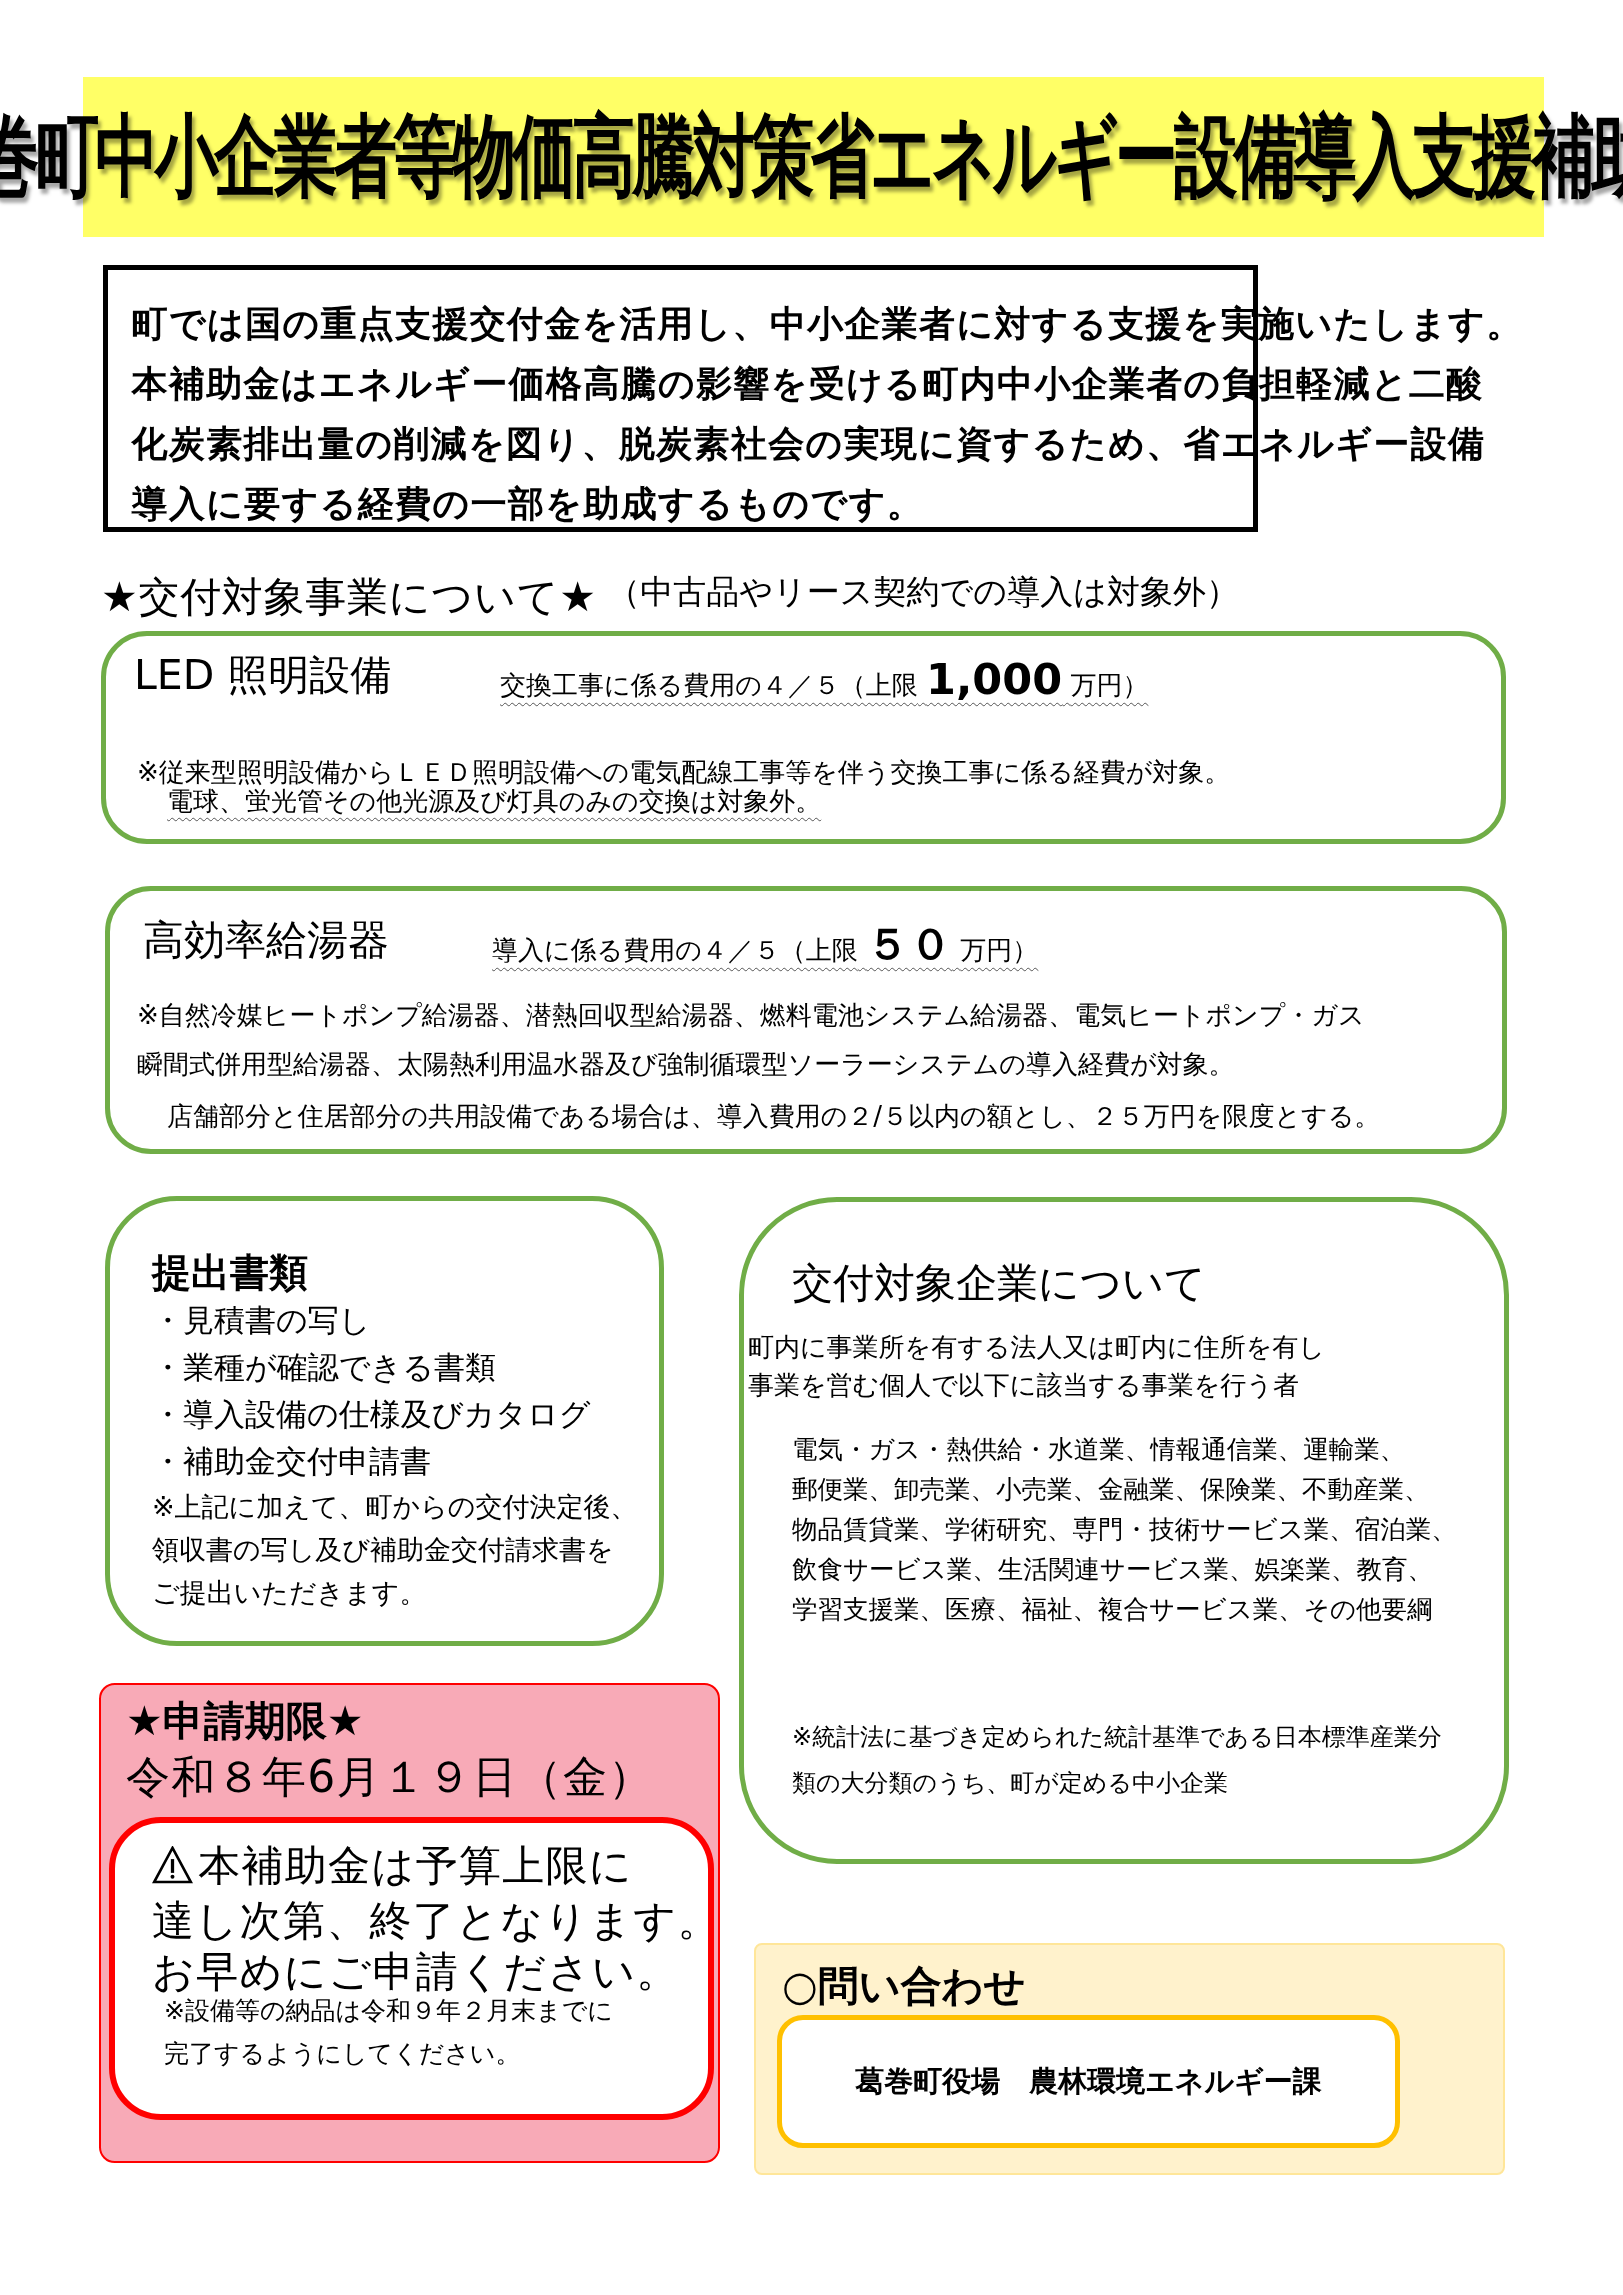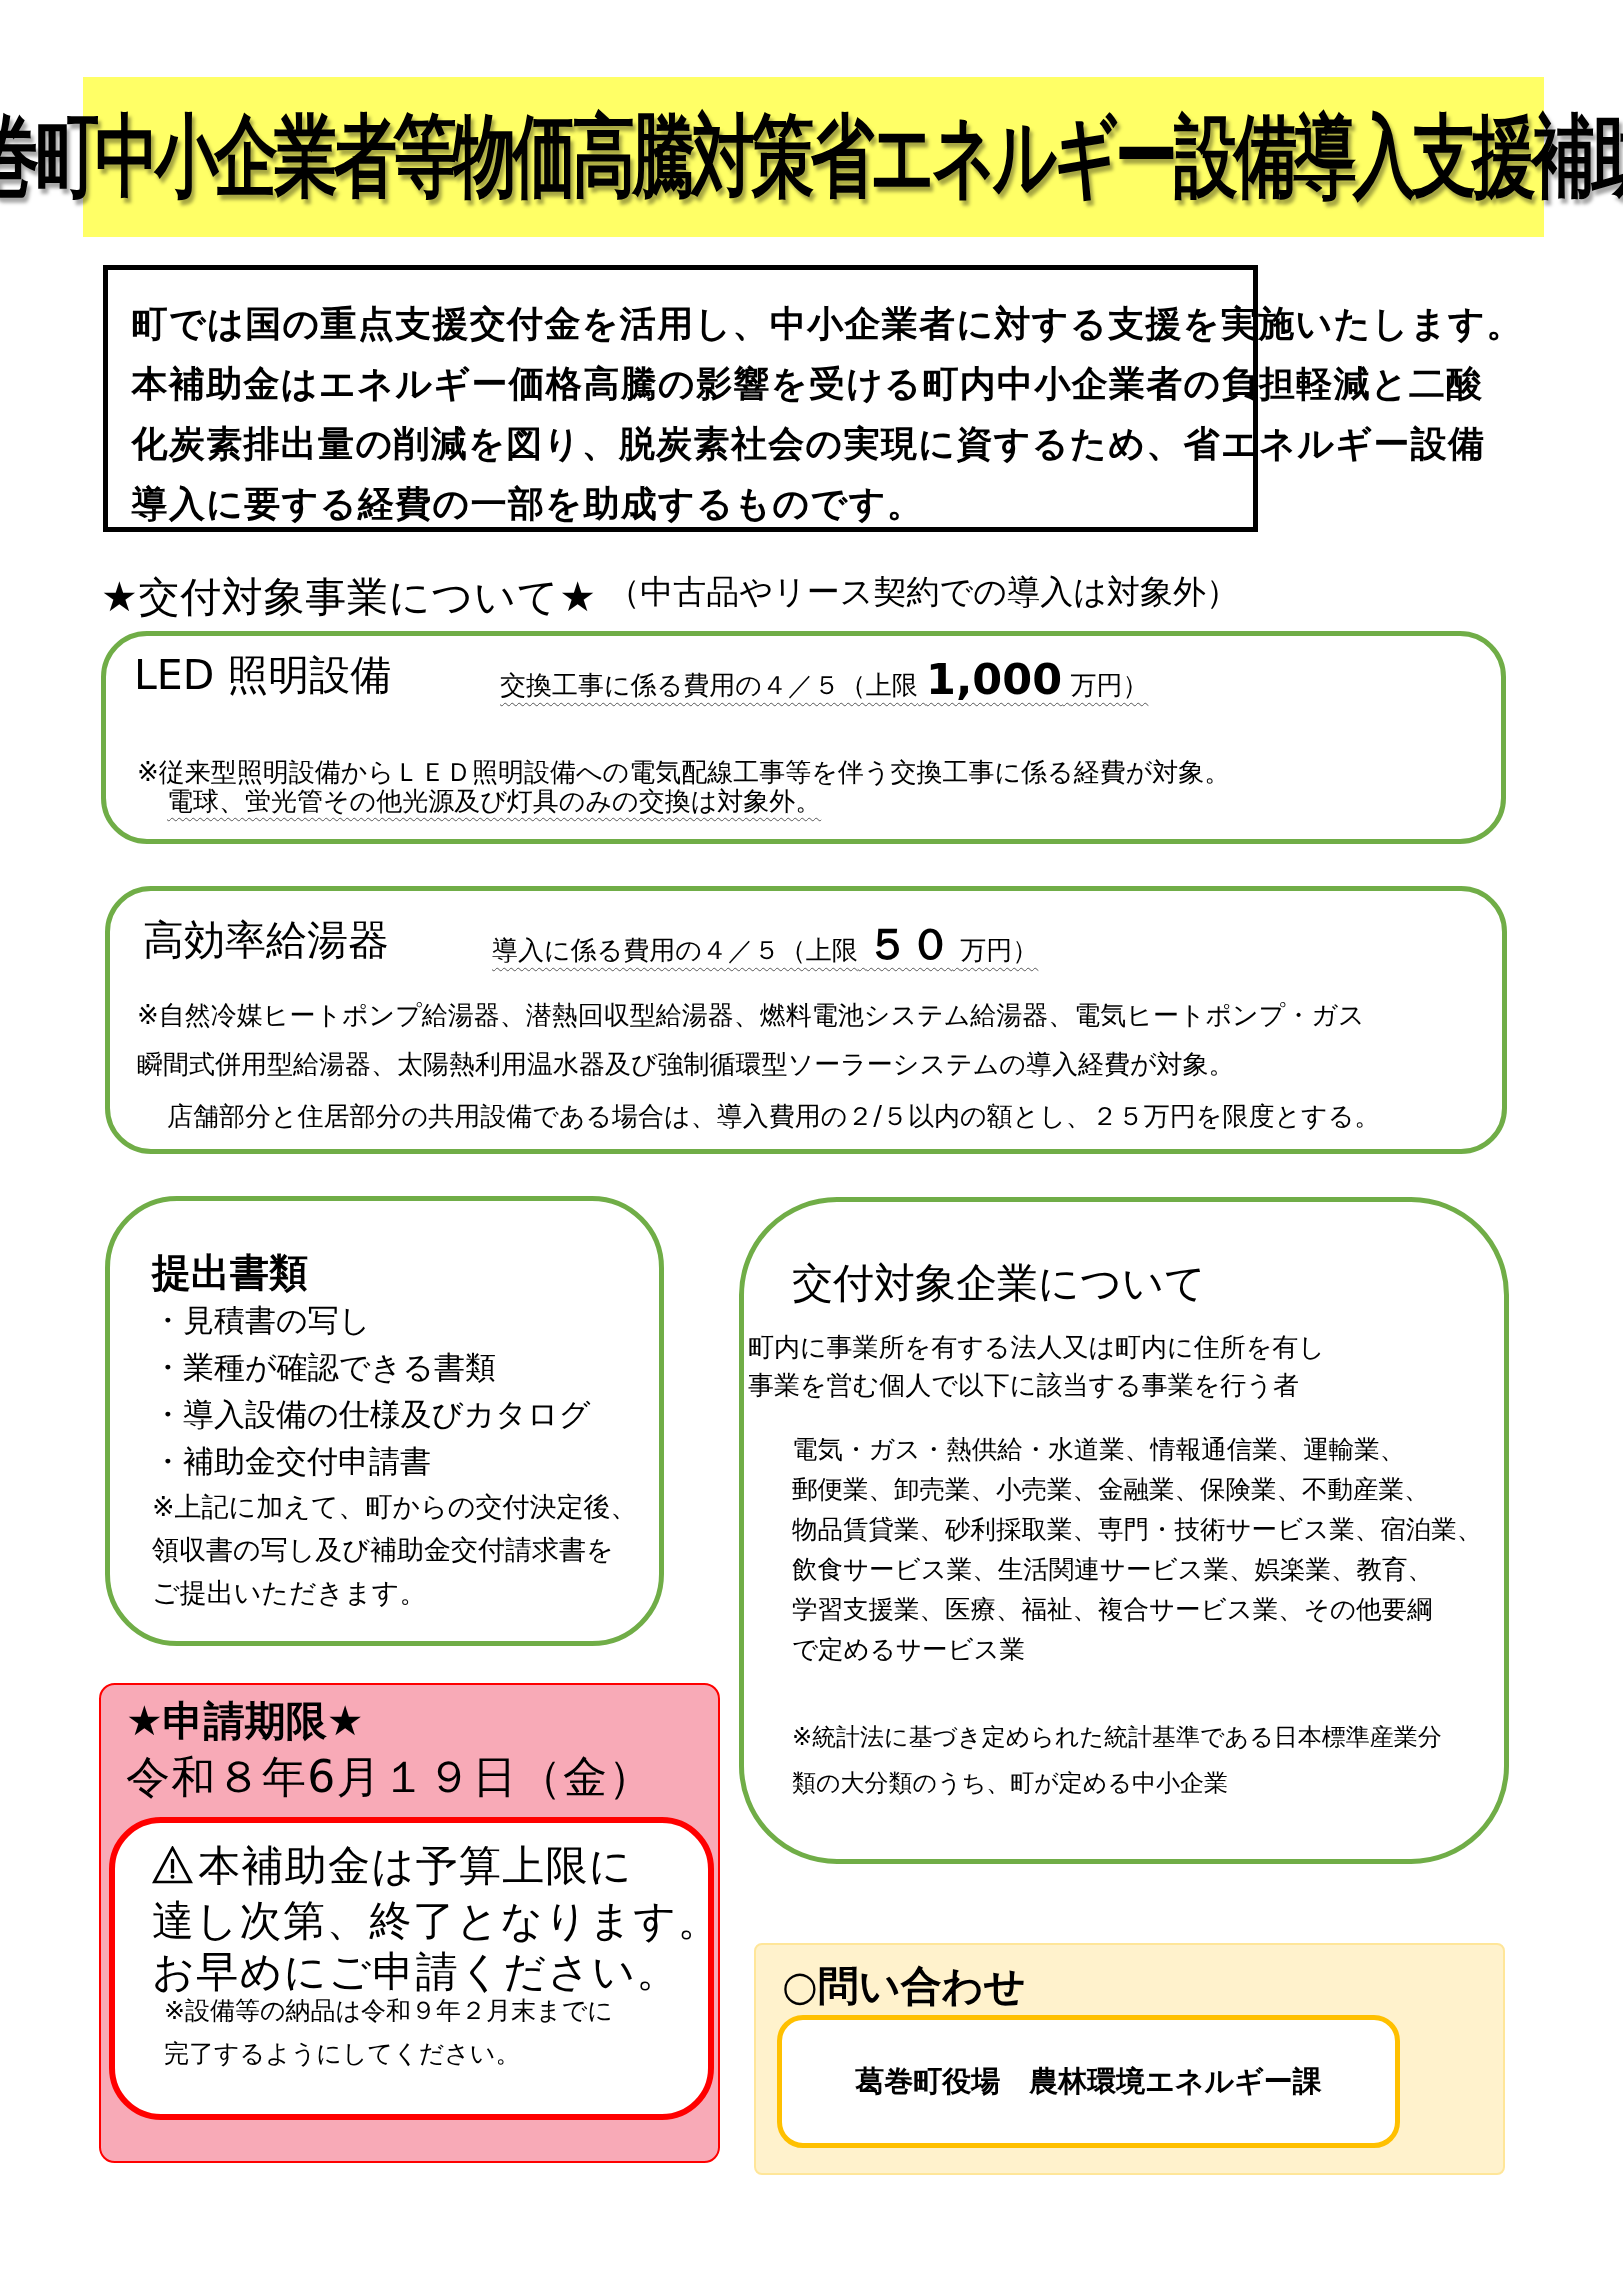--- a/index.html
+++ b/index.html
@@ -155,24 +155,23 @@
 
 <div class="abs green-box company-box"></div>
 <div class="abs co-title" style="left:792px; top:1256px;">交付対象企業について</div>
 <div class="abs" style="left:748px; top:1328px;">
   <div class="co-text">町内に事業所を有する法人又は町内に住所を有し</div>
   <div class="co-text">事業を営む個人で以下に該当する事業を行う者</div>
 </div>
 <div class="abs" style="left:792px; top:1429px;">
   <div class="co-list">電気・ガス・熱供給・水道業、情報通信業、運輸業、</div>
   <div class="co-list">郵便業、卸売業、小売業、金融業、保険業、不動産業、</div>
-  <div class="co-list">物品賃貸業、砂利採取業、専門・技術サービス業、宿泊業、</div>
+  <div class="co-list">物品賃貸業、学術研究、専門・技術サービス業、宿泊業、</div>
   <div class="co-list">飲食サービス業、生活関連サービス業、娯楽業、教育、</div>
   <div class="co-list">学習支援業、医療、福祉、複合サービス業、その他要綱</div>
-  <div class="co-list">で定めるサービス業</div>
 </div>
 <div class="abs" style="left:792px; top:1714px;">
   <div class="co-foot">※統計法に基づき定められた統計基準である日本標準産業分</div>
   <div class="co-foot">類の大分類のうち、町が定める中小企業</div>
 </div>
 
 <div class="abs deadline-box"></div>
 <div class="abs deadline-label" style="left:126px; top:1694px;">★申請期限★</div>
 <div class="abs deadline-date" style="left:126px; top:1748px;">令和８年6月１９日（金）</div>
 

